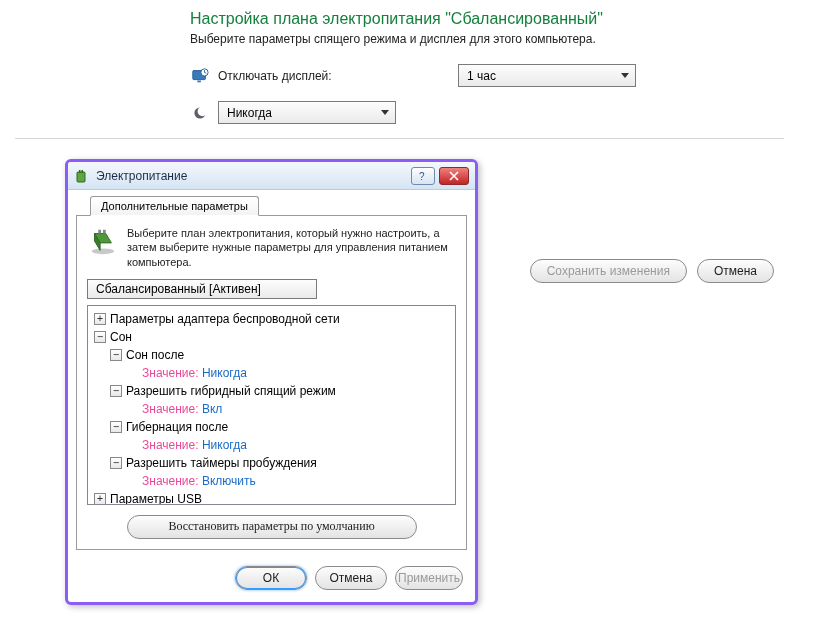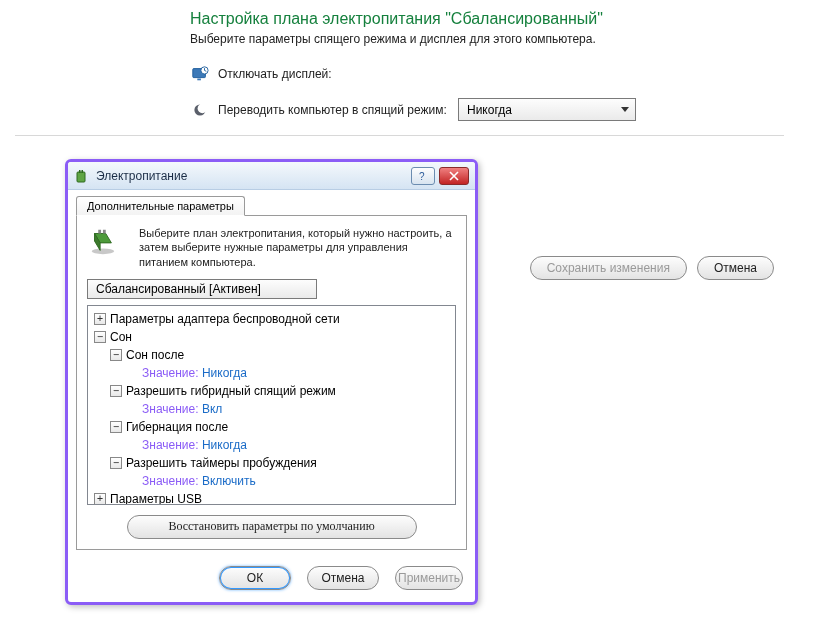--- a/index.html
+++ b/index.html
@@ -138,21 +138,21 @@
     cursor: pointer;
   }
   .winbtn.close {
     width: 30px;
     background: linear-gradient(#f08080,#c22424);
     border-color: #8a2a2a;
     color: #fff;
   }
   .tabstrip {
     display: flex;
-    padding: 6px 8px 0 8px;
+    padding: 6px 8px 0 22px;
     background: #fff;
   }
   .tab {
     border: 1px solid #9a9a9a;
     border-bottom: 1px solid #fff;
     border-radius: 3px 3px 0 0;
     padding: 3px 10px;
     background: linear-gradient(#fff,#f3f3f3);
     font-size: 11px;
     position: relative;
@@ -161,21 +161,21 @@
   }
   .tabpanel {
     border: 1px solid #9a9a9a;
     margin: -1px 8px 8px 8px;
     padding: 10px;
     position: relative;
     z-index: 1;
   }
   .desc-row {
     display: flex;
-    gap: 22px;
+    gap: 10px;
     margin-bottom: 10px;
   }
   .battery-icon {
     width: 30px; height: 30px;
     flex-shrink: 0;
   }
   .desc-text {
     font-size: 11px;
     color: #222;
     line-height: 1.3;
@@ -218,35 +218,35 @@
     align-items: center;
     justify-content: center;
     font-size: 10px;
     line-height: 1;
     margin-right: 4px;
     cursor: pointer;
     color: #333;
     font-family: monospace;
   }
   .tree-label { color: #000; }
-  .tree-key { color: #8b5cf6; }
+  .tree-key { color: #ec4899; }
   .tree-val { color: #1a6bc7; cursor: pointer; }
   .restore-row {
     display: flex;
     justify-content: center;
     margin-top: 10px;
   }
   .btn-wide {
     width: 290px;
     font-family: Liberation Serif, serif;
   }
   .dialog-buttons {
     display: flex;
     justify-content: flex-end;
-    gap: 16px;
+    gap: 8px;
     padding: 8px 12px 12px 12px;
   }
   .btn-default {
     box-shadow: 0 0 0 1px #3399ff inset, 0 0 3px rgba(51,153,255,0.7);
   }
 
   
   .tree::-webkit-scrollbar { width: 16px; }
   .tree::-webkit-scrollbar-track { background: #f1f1f1; border-left:1px solid #ccc;}
   .tree::-webkit-scrollbar-thumb { background: #c8c8c8; border:1px solid #888;}
@@ -261,30 +261,33 @@
   <div class="setting-row">
     <span class="setting-icon">
       <svg viewBox="0 0 20 20" width="18" height="18">
         <rect x="2" y="4" width="14" height="10" rx="1" fill="#3c79b8" stroke="#1a5a9a"></rect>
         <rect x="7" y="15" width="4" height="2" fill="#3c79b8"></rect>
         <circle cx="15" cy="6" r="4" fill="#fff" stroke="#1a5a9a"></circle>
         <path d="M15 3.5 V6 L17 7" stroke="#1a5a9a" fill="none" stroke-width="1"></path>
       </svg>
     </span>
     <span class="setting-label">Отключать дисплей:</span>
+    <div class="dropdown">
+      <span>1 час</span>
+      <span class="arrow"></span>
+    </div>
   </div>
 
   <div class="setting-row">
     <span class="setting-icon">
       <svg viewBox="0 0 20 20" width="16" height="16">
         <circle cx="10" cy="10" r="7" fill="#5a5f6a"></circle>
         <circle cx="13" cy="8" r="6" fill="#fff"></circle>
       </svg>
     </span>
-    <span class="setting-label">Переводить компьютер в спящий режим:</span>
     <div class="dropdown">
       <span>Никогда</span>
       <span class="arrow"></span>
     </div>
   </div>
 
   <hr class="hr">
 
   <div class="bg-buttons">
     <button class="btn disabled" disabled="">Сохранить изменения</button>

